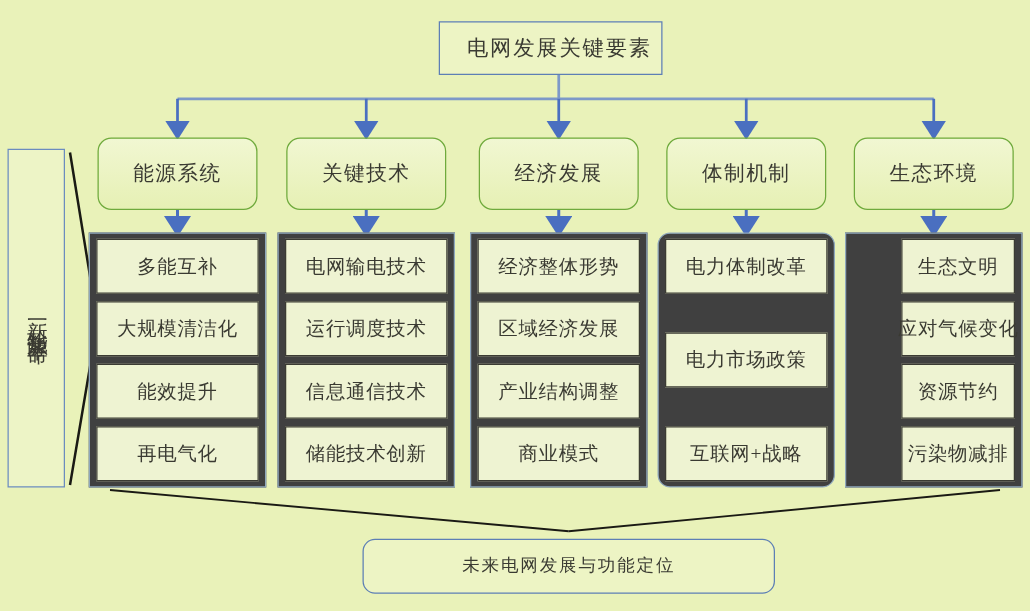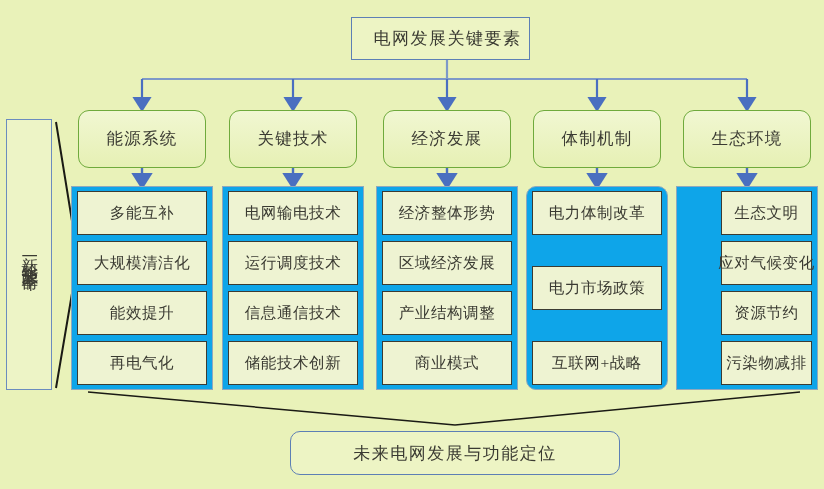--- a/index.html
+++ b/index.html
@@ -64,21 +64,21 @@
   }
 
   
   .col-panel {
     position: absolute;
     top: 186px;
     width: 142px;
     height: 204px;
     box-sizing: border-box;
     border: 1.5px solid #8fa8bd;
-    background: #0ea5e9;
+    background: #404040;
     padding: 4px 5px;
     display: flex;
     flex-direction: column;
     justify-content: space-between;
   }
   .leaf-box {
     height: 44px;
     box-sizing: border-box;
     border: 1.6px solid #3b3b33;
     background: #eef3d2;
@@ -119,21 +119,21 @@
     top: 431px;
     width: 330px;
     height: 44px;
     box-sizing: border-box;
     border: 1.6px solid #5d7fb5;
     border-radius: 10px;
     background: #edf4c4;
     display: flex;
     align-items: center;
     justify-content: center;
-    font-size: 17px;
+    font-size: 14px;
     letter-spacing: 1.5px;
   }
 </style>
 </head>
 <body>
 
 <div id="stage">
 
   <svg id="wires" viewBox="0 0 824 489">
     <defs>

